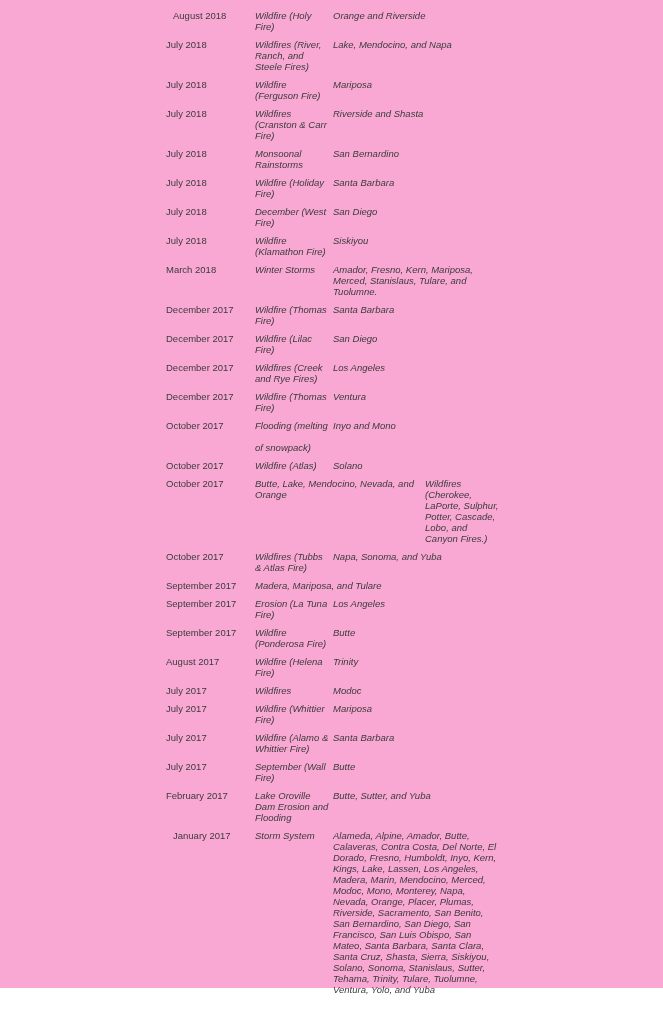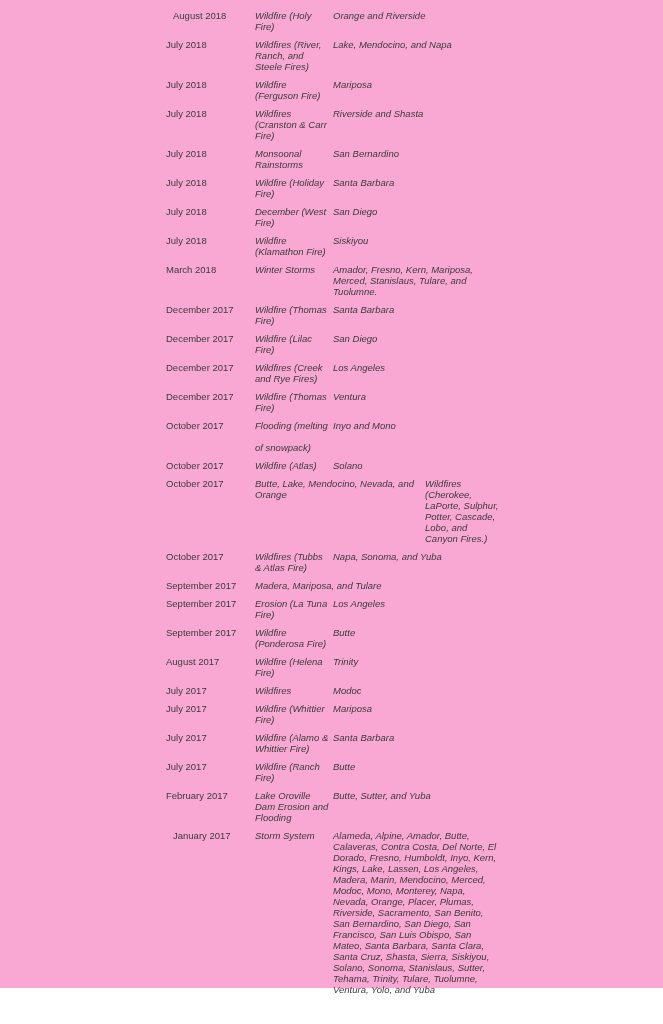--- a/index.html
+++ b/index.html
@@ -182,21 +182,21 @@
   </div>
 
   <div class="row">
     <div class="cell date">July 2017</div>
     <div class="cell event">Wildfire (Alamo &amp; Whittier Fire)</div>
     <div class="cell counties">Santa Barbara</div>
   </div>
 
   <div class="row">
     <div class="cell date">July 2017</div>
-    <div class="cell event">Wildfire (Ranch Fire)</div>
+    <div class="cell event">September (Wall Fire)</div>
     <div class="cell counties">Butte</div>
   </div>
 
   <div class="row">
     <div class="cell date">February 2017</div>
     <div class="cell event">Lake Oroville Dam Erosion and Flooding</div>
     <div class="cell counties">Butte, Sutter, and Yuba</div>
   </div>
 
   <div class="row indent">

